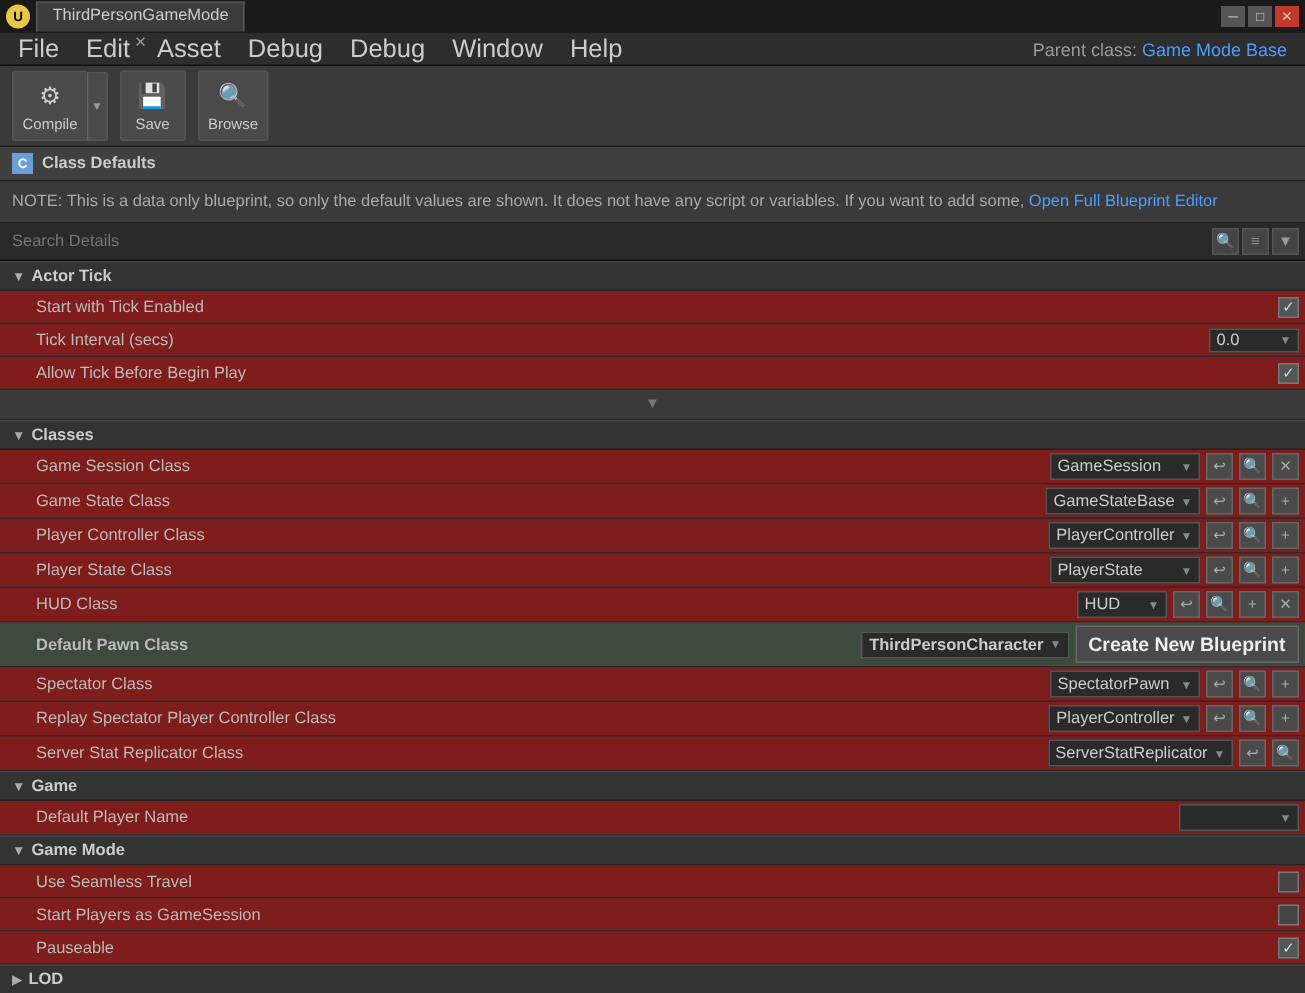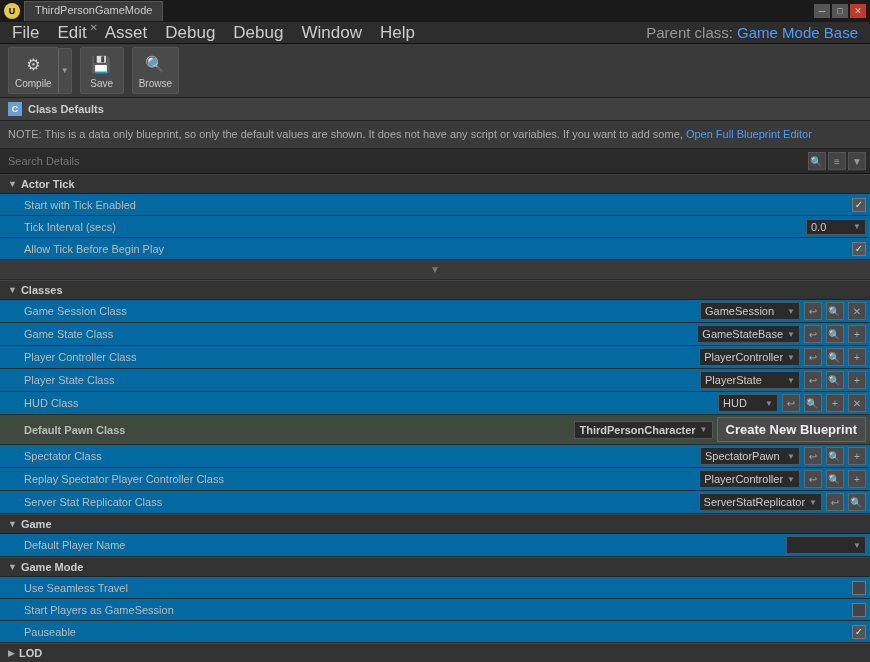--- a/index.html
+++ b/index.html
@@ -91,21 +91,21 @@
       display: flex;
       gap: 2px;
     }
     .menu-item {
       padding: 2px 8px;
       color: #ccc;
       cursor: pointer;
       font-size: 17px;
     }
     .parent-class-info {
-      font-size: 15px;
+      font-size: 12px;
       color: #999;
       padding-right: 8px;
     }
     .parent-class-link {
       color: #4a9eff;
     }
 
     
     .toolbar {
       background: #3a3a3a;
@@ -262,21 +262,21 @@
       color: #ccc;
       font-weight: bold;
     }
 
     
     .prop-row {
       display: flex;
       align-items: center;
       min-height: 22px;
       border-bottom: 1px solid #2a2a2a;
-      background: #0369a1;
+      background: #7f1d1d;
     }
     .prop-row.highlighted { background: #3d4a3d; font-weight: bold; }
     .prop-label {
       width: 295px;
       min-width: 295px;
       padding: 2px 8px 2px 24px;
       color: #bbb;
       font-size: 11px;
     }
     .prop-value {

